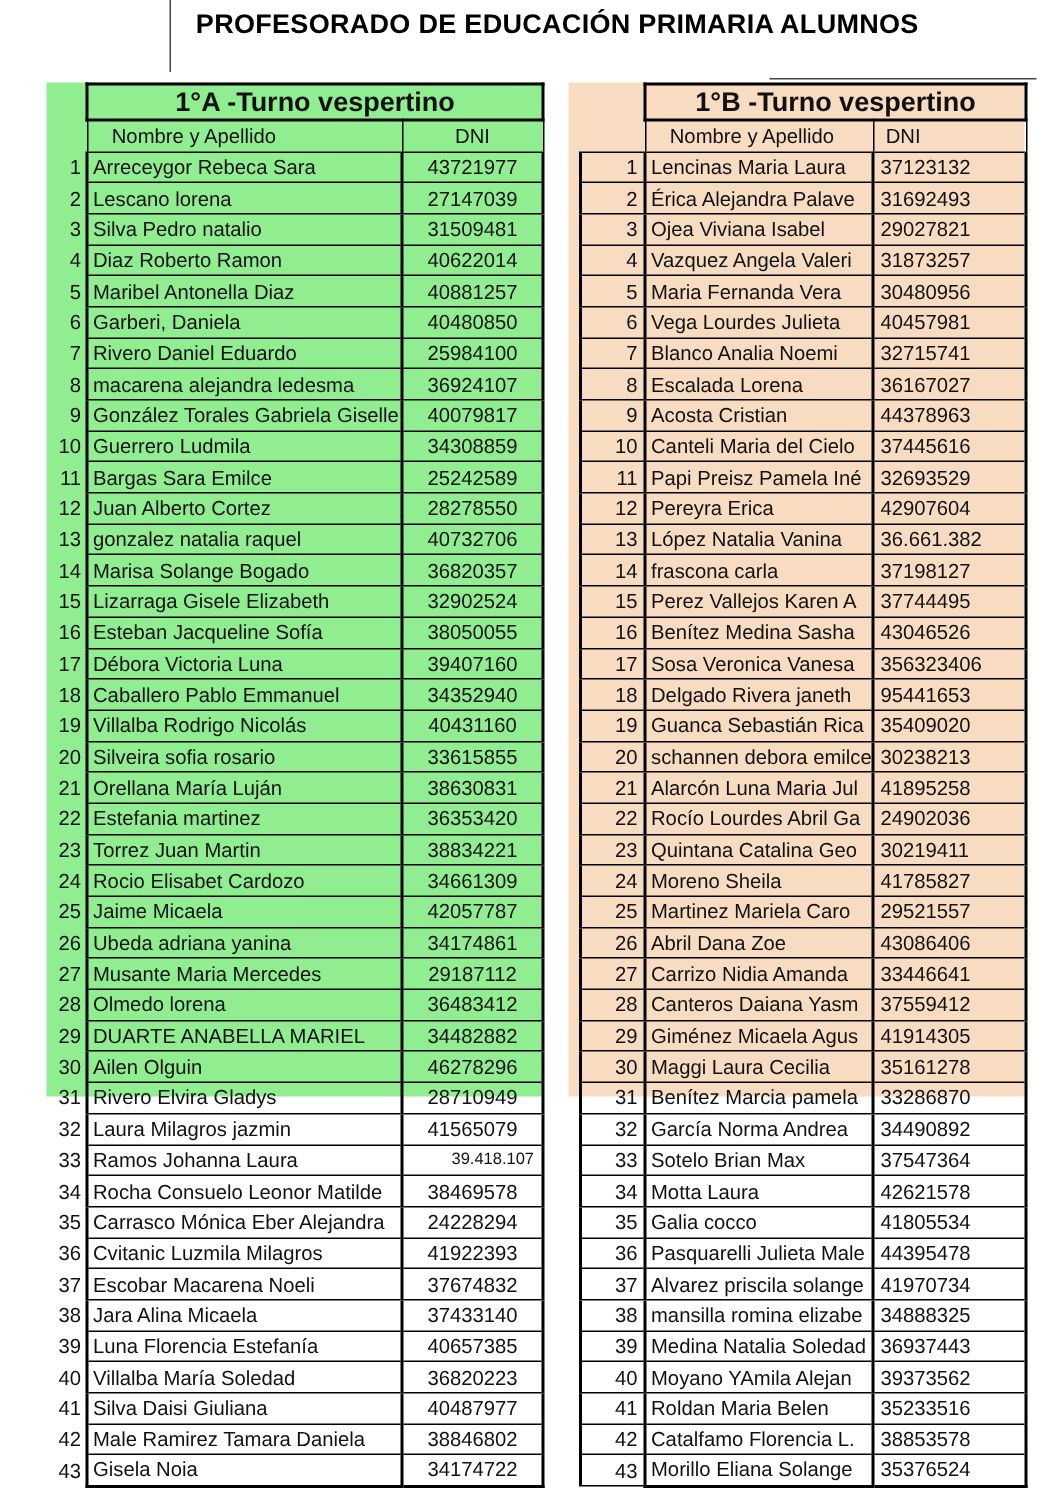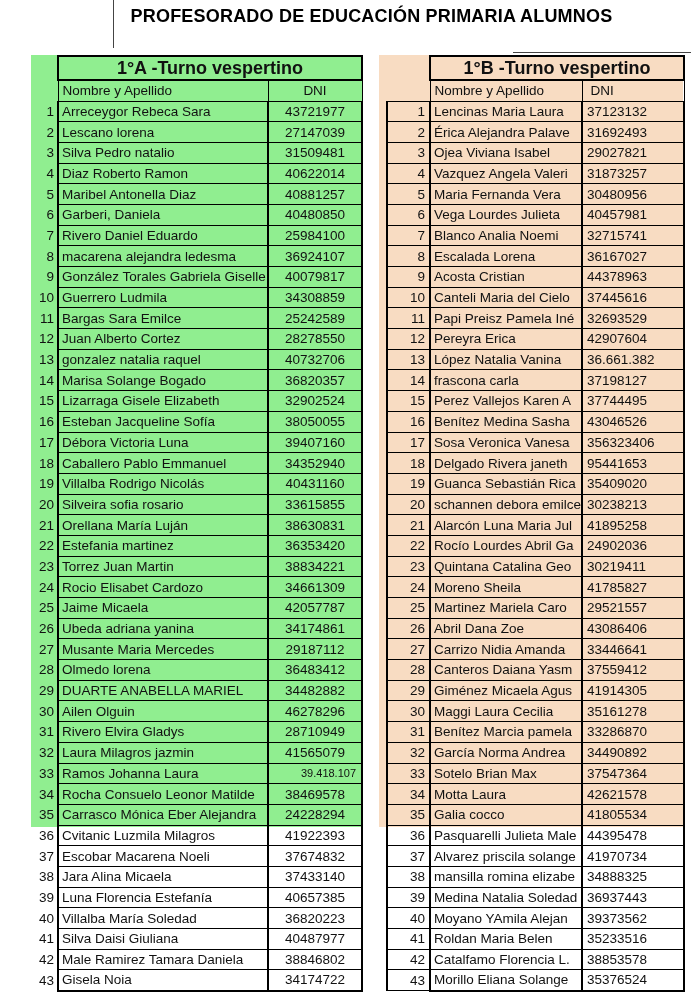--- a/index.html
+++ b/index.html
@@ -6,31 +6,31 @@
   html,body { background:#fff; }
   .page {
     position:relative; width:691px; height:1000px; background:#ffffff;
     font-family:"Liberation Sans", sans-serif; color:#111; overflow:hidden;margin-left:16px;
   }
   .title-wrap { position:absolute; left:20px; right:0; top:5px; text-align:center; }
   .title-line { font-size:18px; font-weight:bold; line-height:23px; letter-spacing:0.2px; color:#000; }
   .artifact-v { position:absolute; left:97px; top:0; width:1px; height:48px; background:#444; }
   .artifact-h { position:absolute; left:497px; top:52px; width:194px; height:1px; background:#444; }
 
-  .block { position:absolute; top:55px; height:772px; }
+  .block { position:absolute; top:55px; height:676px; }
   .block-left  { left:15px;  width:331px; }
   .block-right { left:363px; width:304px; }
 
   table { border-collapse:collapse; table-layout:fixed; height:936px; }
   .t-left  { position:absolute; left:0; top:0; width:331px; }
   .t-right { position:absolute; left:7px; top:0; width:297px; }
 
   th, td { font-weight:normal; font-size:13.5px; padding:0; overflow:hidden; white-space:nowrap; }
   .hdr1 th { border:2px solid #000; font-size:18px; font-weight:bold; text-align:center; height:24px; }
-  .hdr2 th { border:1px solid #000; border-top-width:2px; text-align:left; height:21px; padding-left:4px; font-size:13.5px; }
+  .hdr2 th { border:1px solid #000; border-top-width:2px; text-align:left; height:21px; padding-left:16px; font-size:13.5px; }
   .nocell { border:none !important; background:transparent; }
 
   td { border:1px solid #000; height:20.7px; }
   .c-num  { border:none; text-align:right; padding-right:3px; }
   .t-right .c-num { border:1px solid #000; border-left-width:2px; text-align:right; padding-right:4px; }
   .c-name { text-align:left; padding-left:3px; border-left-width:2px; }
   .c-dni  { border-left-width:2px; border-right-width:2px; }
   .t-left  .c-dni { text-align:center; }
   .t-right .c-dni { text-align:left; padding-left:4px; }
   tr.last td { border-bottom-width:2px; }

